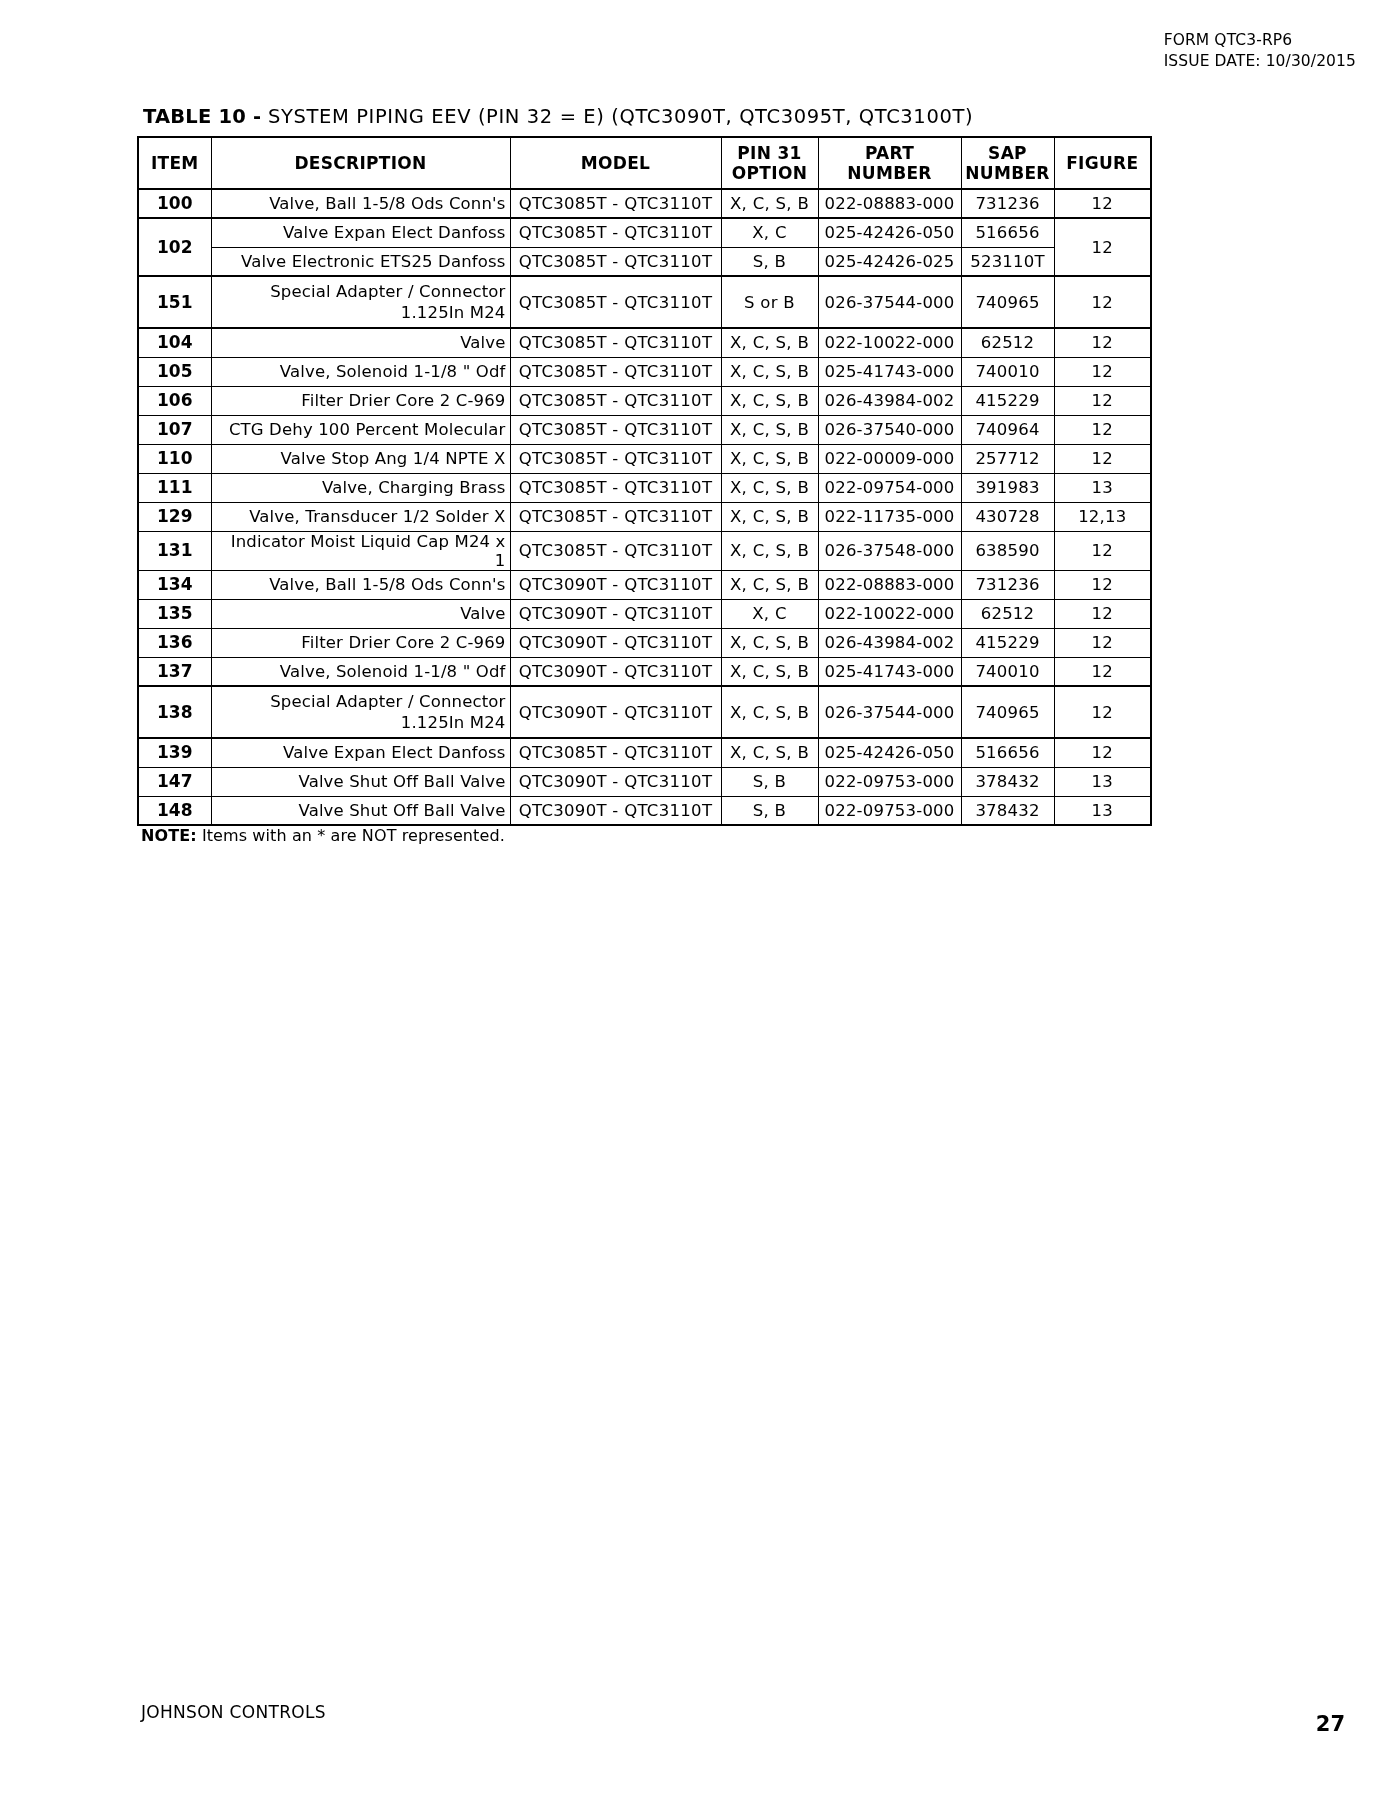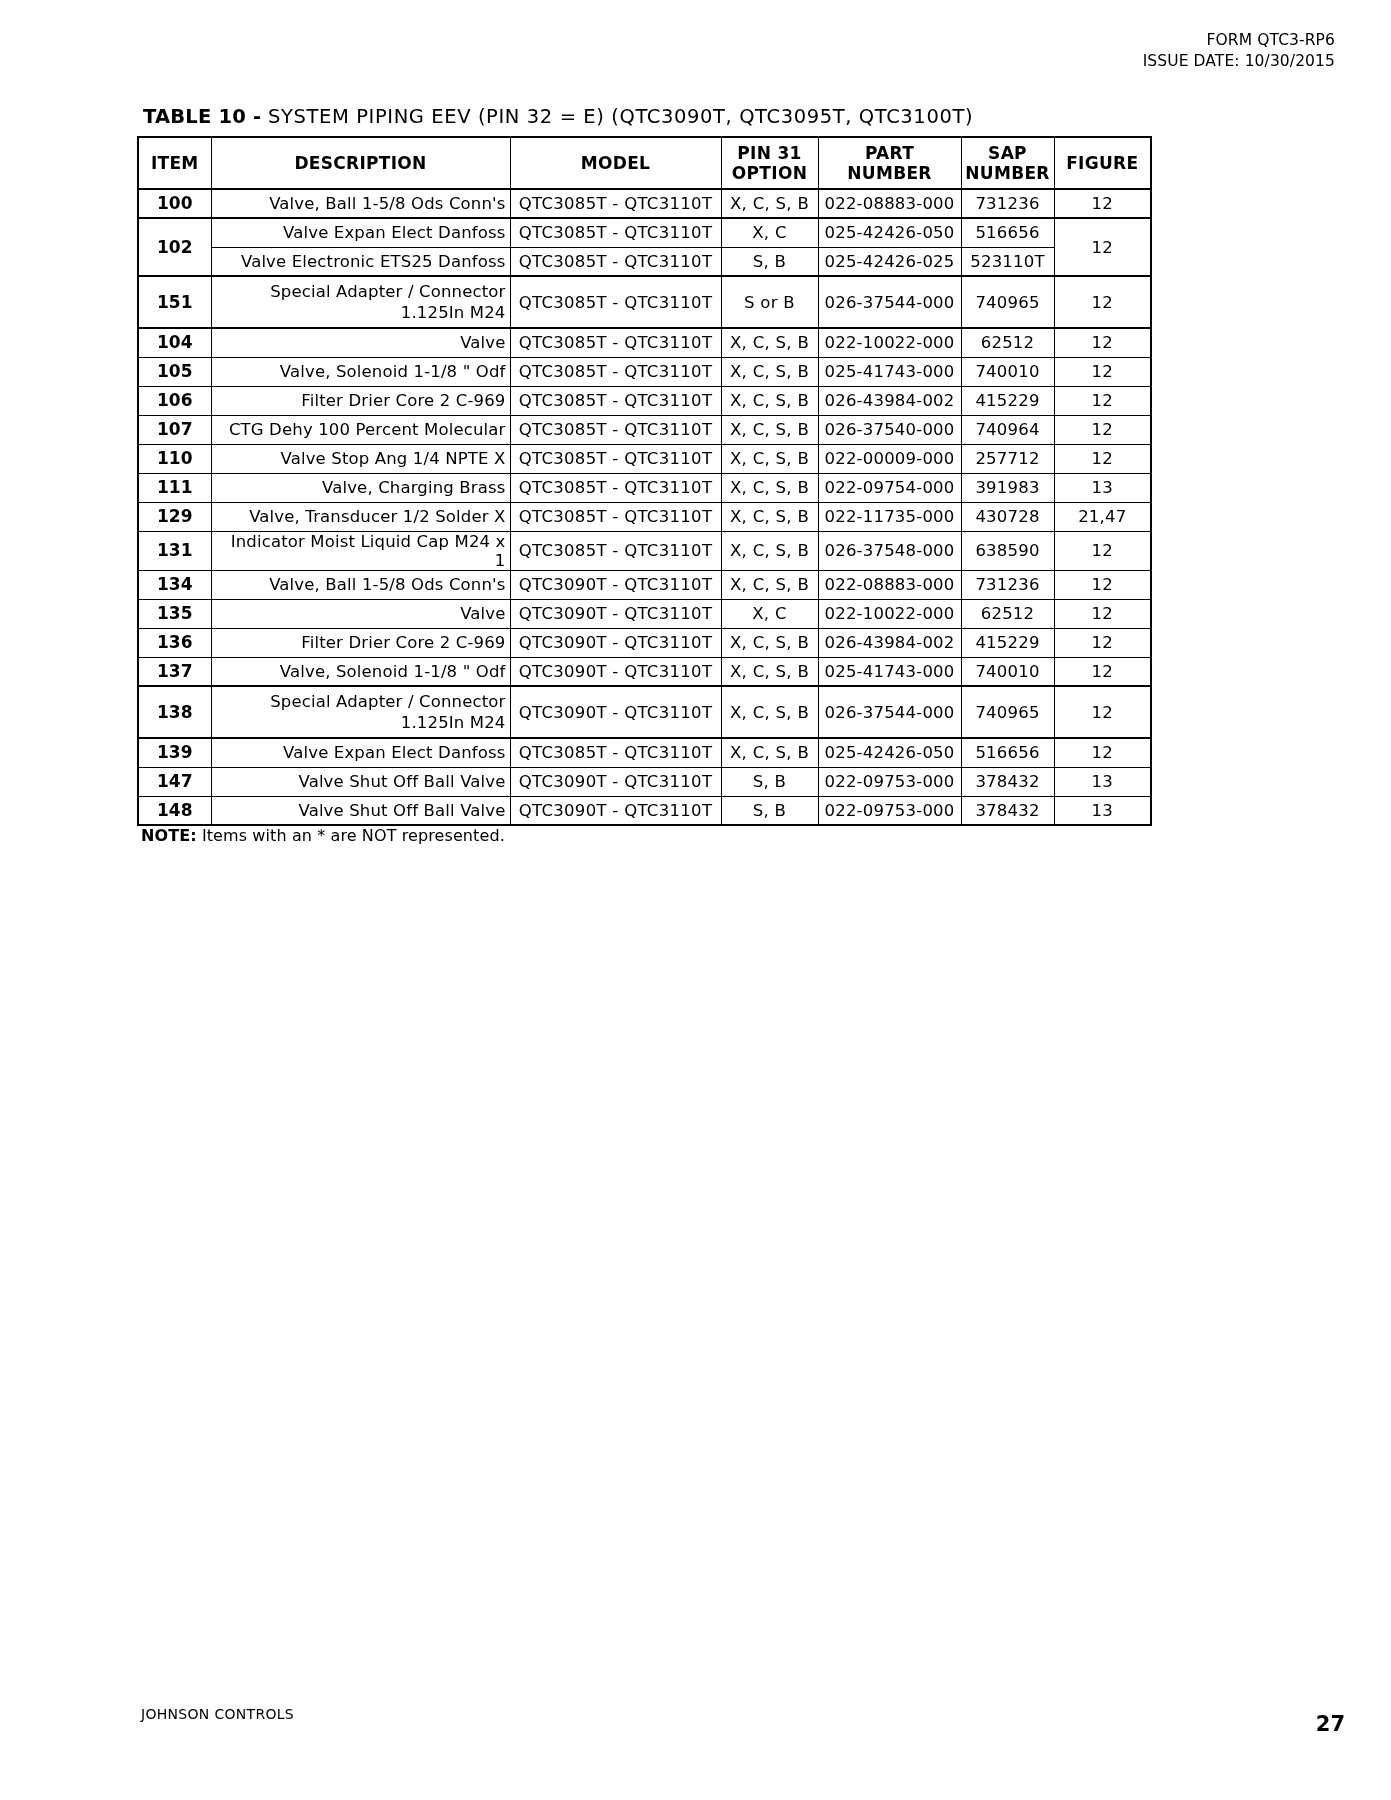--- a/index.html
+++ b/index.html
@@ -14,22 +14,22 @@
     position: relative;
     font-family: "DejaVu Sans", "Liberation Sans", sans-serif;
     color: #000000;
     overflow: hidden;
   }
 
   
   .page-header {
     position: absolute;
     top: 30px;
-    right: 56px;
-    text-align: right;
+    right: 35px;
+    text-align: left;
     font-size: 15.5px;
     line-height: 21px;
     letter-spacing: 0.1px;
     color: #000;
   }
   .page-header div { white-space: nowrap; }
 
   
   .table-title {
     position: absolute;
@@ -116,21 +116,21 @@
     font-size: 16px;
     letter-spacing: 0.1px;
   }
   .table-note b { font-weight: bold; }
 
   
   .page-footer-left {
     position: absolute;
     left: 141px;
     bottom: 78px;
-    font-size: 14px;
+    font-size: 17px;
     letter-spacing: 0.3px;
     margin-top: 32px;
   }
   .page-footer-right {
     position: absolute;
     right: 46px;
     bottom: 64px;
     font-size: 21px;
     font-weight: bold;
     text-align: center;
@@ -273,21 +273,21 @@
         <td class="c-sap">391983</td>
         <td class="c-figure">13</td>
       </tr>
       <tr>
         <td class="c-item">129</td>
         <td class="c-desc">Valve, Transducer 1/2 Solder X</td>
         <td class="c-model">QTC3085T - QTC3110T</td>
         <td class="c-pin">X, C, S, B</td>
         <td class="c-part">022-11735-000</td>
         <td class="c-sap">430728</td>
-        <td class="c-figure">21,47</td>
+        <td class="c-figure">12,13</td>
       </tr>
       <tr>
         <td class="c-item">131</td>
         <td class="c-desc">Indicator Moist Liquid Cap M24 x 1</td>
         <td class="c-model">QTC3085T - QTC3110T</td>
         <td class="c-pin">X, C, S, B</td>
         <td class="c-part">026-37548-000</td>
         <td class="c-sap">638590</td>
         <td class="c-figure">12</td>
       </tr>

